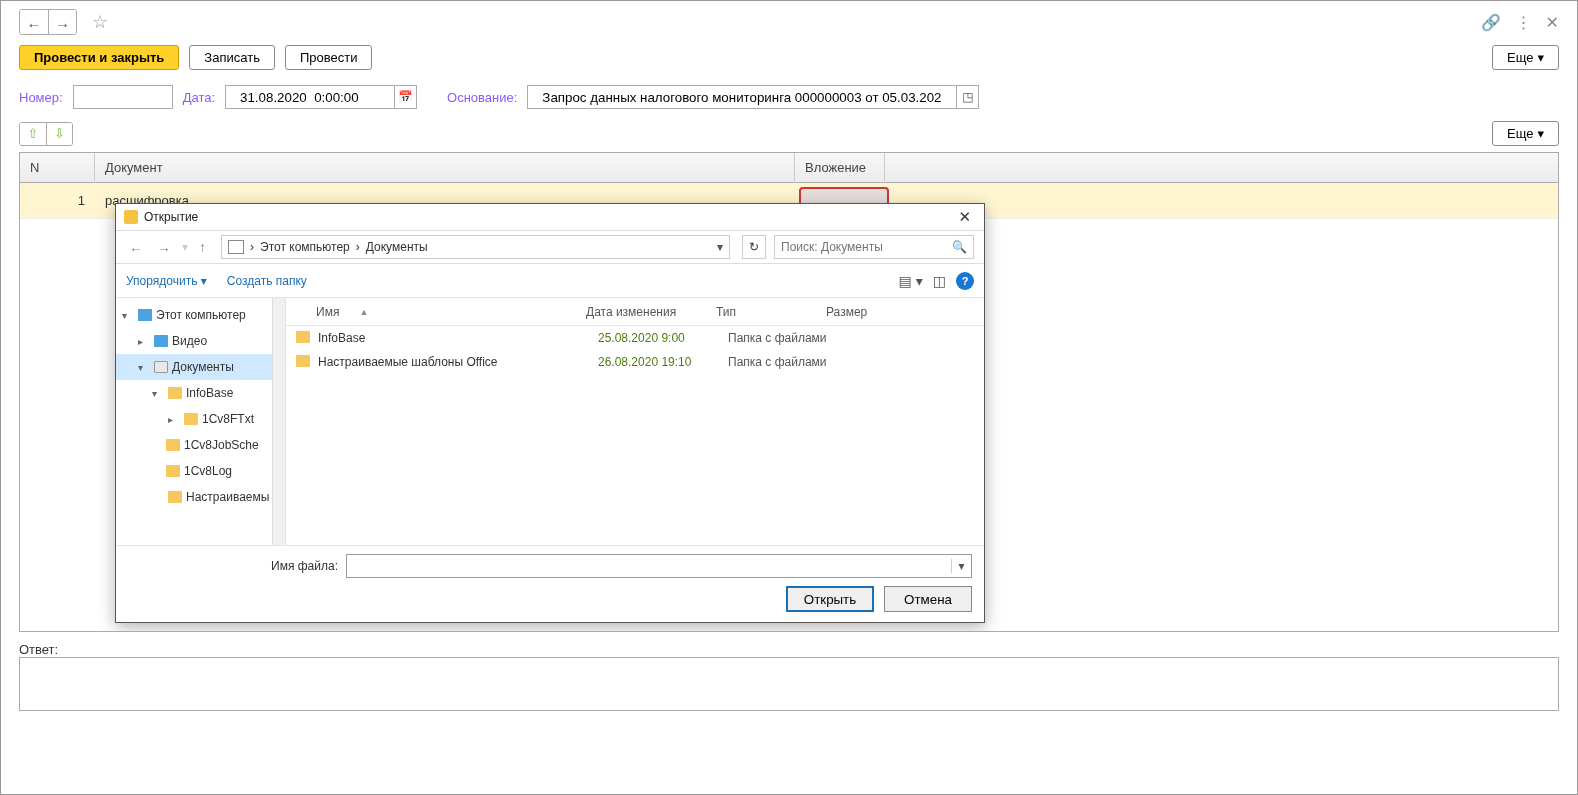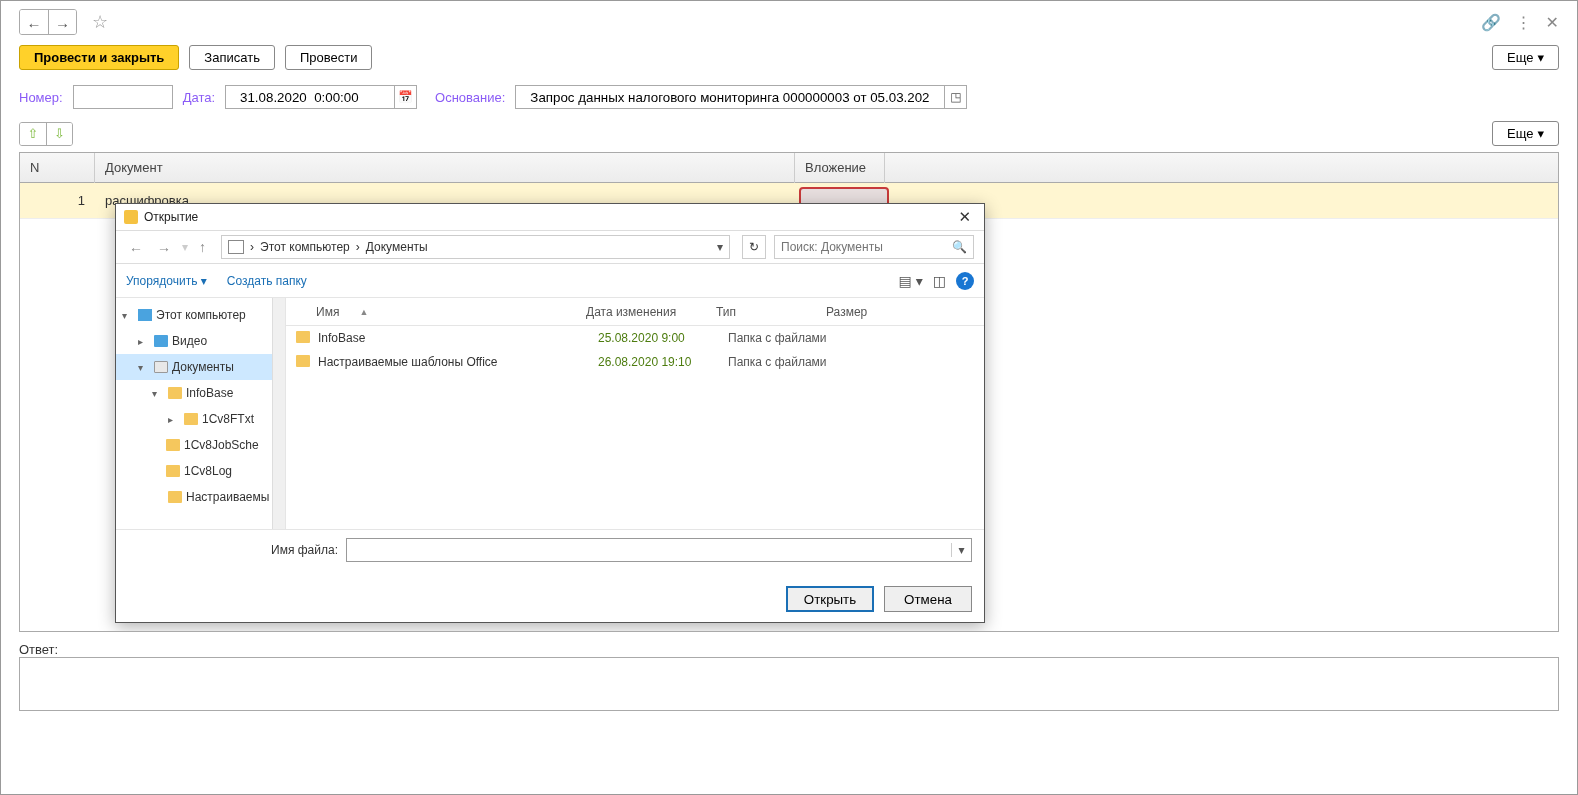--- a/index.html
+++ b/index.html
@@ -92,21 +92,21 @@
 .fh-name { width:270px; display:flex; align-items:center; gap:20px;}
 .fh-date { width:130px;}
 .fh-type { width:110px;}
 .fh-size { width:80px;}
 .file-row { display:flex; height:24px; align-items:center; padding-left:10px;}
 .file-ico { width:16px; margin-right:6px;}
 .fr-name { width:280px; display:flex; align-items:center;}
 .fr-date { width:130px; color:#4d7c0f;}
 .fr-type { width:130px; color:#555;}
 
-.dlg-footer { padding: 8px 12px 10px 12px; display:flex; flex-direction:column; gap:24px; border-top:1px solid #e5e5e5;}
+.dlg-footer { padding: 8px 12px 10px 12px; display:flex; flex-direction:column; gap:8px; border-top:1px solid #e5e5e5;}
 .dlg-filename-row { display:flex; align-items:center; gap:8px;}
 .dlg-filename-row label { width:210px; text-align:right;}
 .dlg-combo { flex:1; border:1px solid #999; height:24px; display:flex; align-items:center;}
 .dlg-combo input{ flex:1; border:none; outline:none; padding:0 4px; height:22px;}
 .dlg-combo-drop { width:20px; text-align:center; border-left:1px solid #ccc; cursor:pointer; color:#555;}
 .dlg-buttons { display:flex; justify-content:flex-end; gap:10px;}
 .dlg-btn { width:88px; height:26px; border:1px solid #888; background:#efefef; cursor:pointer;}
 .dlg-btn.primary { border:2px solid #1a6fb5;}
 
 
@@ -141,21 +141,21 @@
 </div>
 
 <div class="fields">
   <label>Номер:</label>
   <input class="text-input" style="width: 100px;" value="">
   <label>Дата:</label>
   <div class="date-wrap">
     <input class="text-input" style="width: 170px;" value="31.08.2020  0:00:00">
     <div class="cal-btn">📅</div>
   </div>
-  <label style="margin-left:8px">Основание:</label>
+  <label style="margin-left:20px">Основание:</label>
   <div class="ref-wrap">
     <input class="text-input ref-input" value="Запрос данных налогового мониторинга 000000003 от 05.03.202" style="">
     <div class="ref-btn">◳</div>
   </div>
 </div>
 
 <div class="toolbar2">
   <div class="arrow-group">
     <div class="arrow-btn">⇧</div>
     <div class="arrow-btn">⇩</div>

